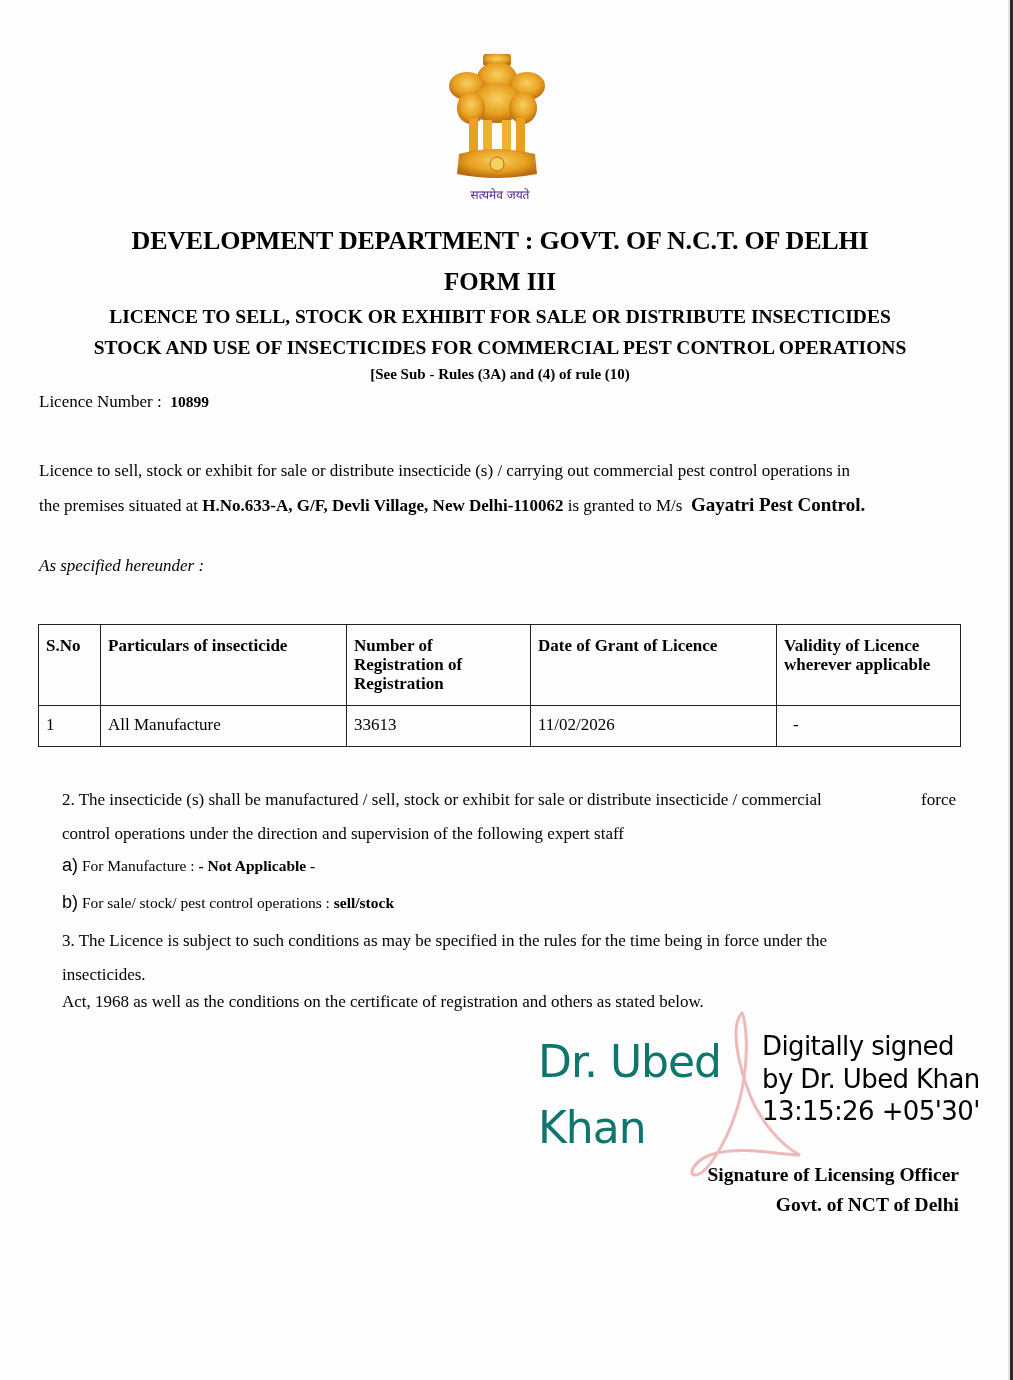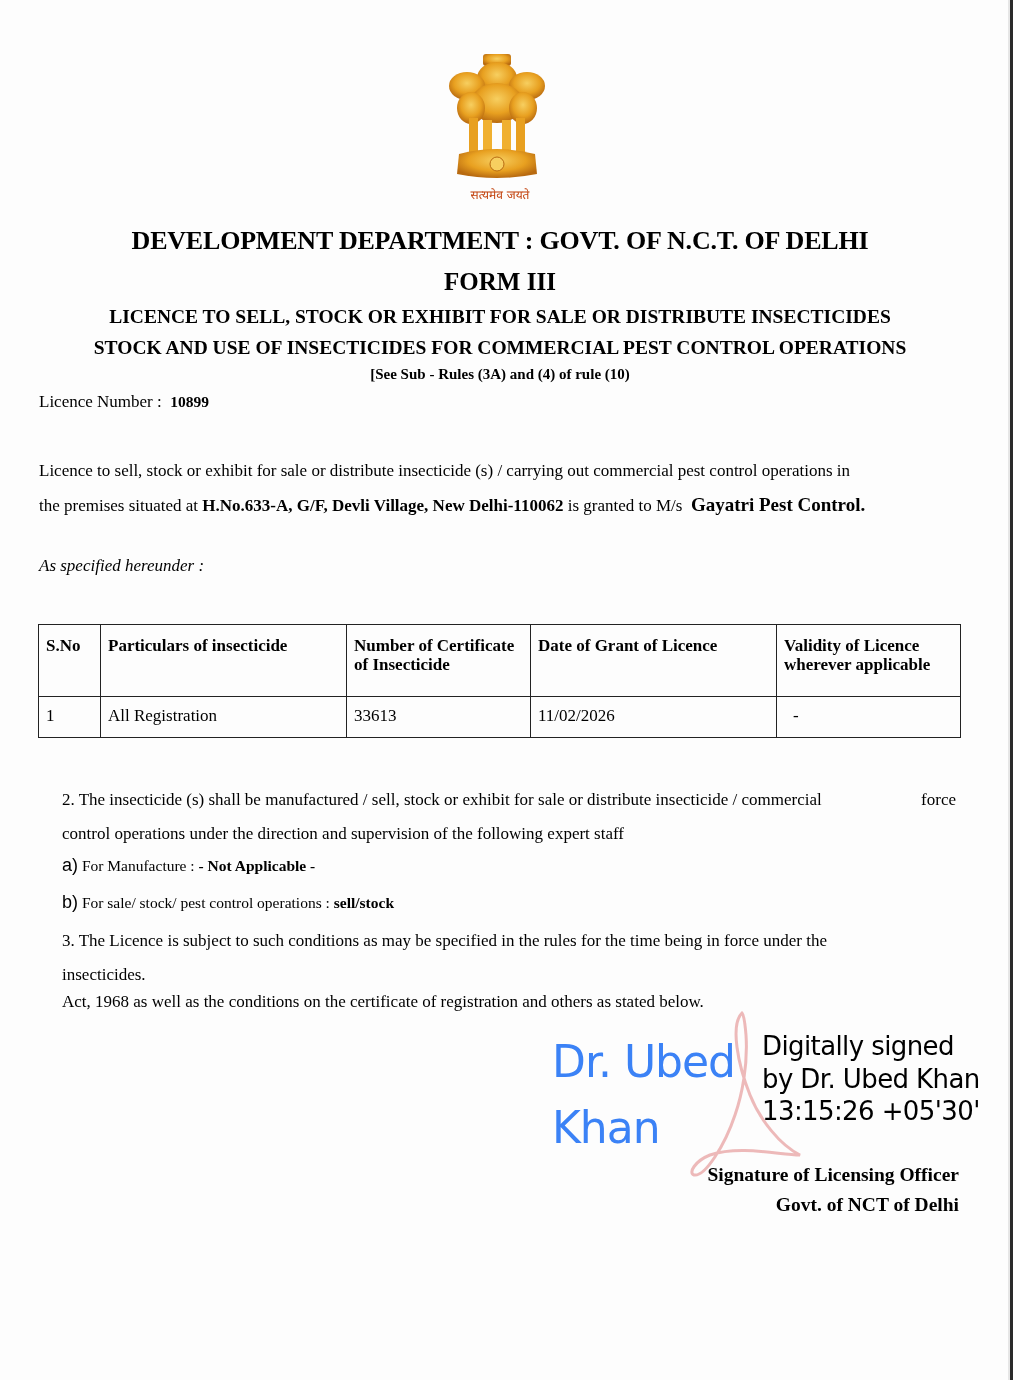--- a/index.html
+++ b/index.html
@@ -3,21 +3,21 @@
 <meta charset="utf-8">
 <style>
   html, body { margin:0; padding:0; }
   body {
     width:1013px; height:1380px; background:#fdfdfd; position:relative; overflow:hidden;
     font-family:"Liberation Serif", serif; color:#000;
   }
   .right-edge { position:absolute; top:0; right:0; width:3px; height:1380px; background:#2a2a2a; }
   .right-edge-soft { position:absolute; top:0; right:3px; width:2px; height:1380px; background:#e6e6e6; }
   .emblem { position:absolute; left:445px; top:48px; width:104px; height:158px; }
-  .emblem-motto { position:absolute; left:455px; top:186px; width:90px; text-align:center; font-size:12px; color:#c2410c; font-family:"DejaVu Sans", sans-serif; }
+  .emblem-motto { position:absolute; left:455px; top:186px; width:90px; text-align:center; font-size:12px; color:#4c1d95; font-family:"DejaVu Sans", sans-serif; }
   .h1 { position:absolute; left:0; width:1000px; text-align:center; font-weight:bold; }
   .title1 { top:226px; font-size:26px; letter-spacing:-0.2px; }
   .title2 { top:268px; font-size:25px; }
   .title3 { top:306px; font-size:19.5px; }
   .title4 { top:337px; font-size:19.5px; }
   .title5 { top:366px; font-size:15px; }
   .licno { position:absolute; left:39px; top:392px; font-size:17px; }
   .licno b { font-size:15.5px; }
   .para { position:absolute; left:39px; font-size:17px; line-height:34px; width:940px; }
   .p1 { top:454px; }
@@ -29,21 +29,21 @@
   table.lic td { height:36px; line-height:19px; padding-top:9px; box-sizing:border-box; }
   .c1 { width:62px; } .c2 { width:246px; } .c3 { width:184px; } .c4 { width:246px; } .c5 { width:184px; }
   .body2 { position:absolute; left:62px; width:910px; font-size:17px; }
   .b1 { top:783px; line-height:34px; }
   .pest { position:absolute; right:16px; }
   .sub { position:absolute; left:62px; font-size:15.5px; }
   .sub .lbl { font-family:"Liberation Sans", sans-serif; font-size:18px; }
   .suba { top:855px; } .subb { top:892px; }
   .b3 { top:924px; line-height:34px; }
   .act { position:absolute; left:62px; top:992px; font-size:17px; }
-  .sig-big { position:absolute; left:552px; font-family:"DejaVu Sans", sans-serif; font-size:44px; line-height:60px; color:#3b82f6; letter-spacing:-1px; }
+  .sig-big { position:absolute; left:538px; font-family:"DejaVu Sans", sans-serif; font-size:44px; line-height:60px; color:#0f766e; letter-spacing:-1px; }
   .sig-name1 { top:1032px; } .sig-name2 { top:1098px; }
   .sig-detail { position:absolute; left:762px; top:1030px; font-family:"DejaVu Sans", sans-serif; font-size:26px; line-height:32.5px; letter-spacing:-0.6px; }
   .acrobat { position:absolute; left:680px; top:1005px; width:130px; height:175px; }
   .sig-off { position:absolute; right:54px; text-align:right; font-weight:bold; font-size:19.5px; }
   .so1 { top:1164px; } .so2 { top:1194px; }
 </style>
 </head>
 <body>
 
 <div class="right-edge-soft"></div>
@@ -89,27 +89,27 @@
   <span>the premises situated at </span><b>H.No.633-A, G/F, Devli Village, New Delhi-110062</b><span> is granted to M/s </span>&nbsp;<span class="company">Gayatri Pest Control.</span>
 </div>
 
 <div class="spec">As specified hereunder :</div>
 
 <table class="lic">
   <tbody>
       <tr>
     <th class="c1">S.No</th>
     <th class="c2">Particulars of insecticide</th>
-    <th class="c3">Number of Certificate of Insecticide</th>
+    <th class="c3">Number of Registration of Registration</th>
     <th class="c4">Date of Grant of Licence</th>
     <th class="c5">Validity of Licence wherever applicable</th>
   </tr>
   <tr>
     <td>1</td>
-    <td>All Registration</td>
+    <td>All Manufacture</td>
     <td>33613</td>
     <td>11/02/2026</td>
     <td style="padding-left:16px">-</td>
   </tr>
 </tbody>
   </table>
 
 <div class="body2 b1">
   <span>2. The insecticide (s) shall be manufactured / sell, stock or exhibit for sale or distribute insecticide / commercial</span><span class="pest">force</span><br>
   <span>control operations under the direction and supervision of the following expert staff</span>

